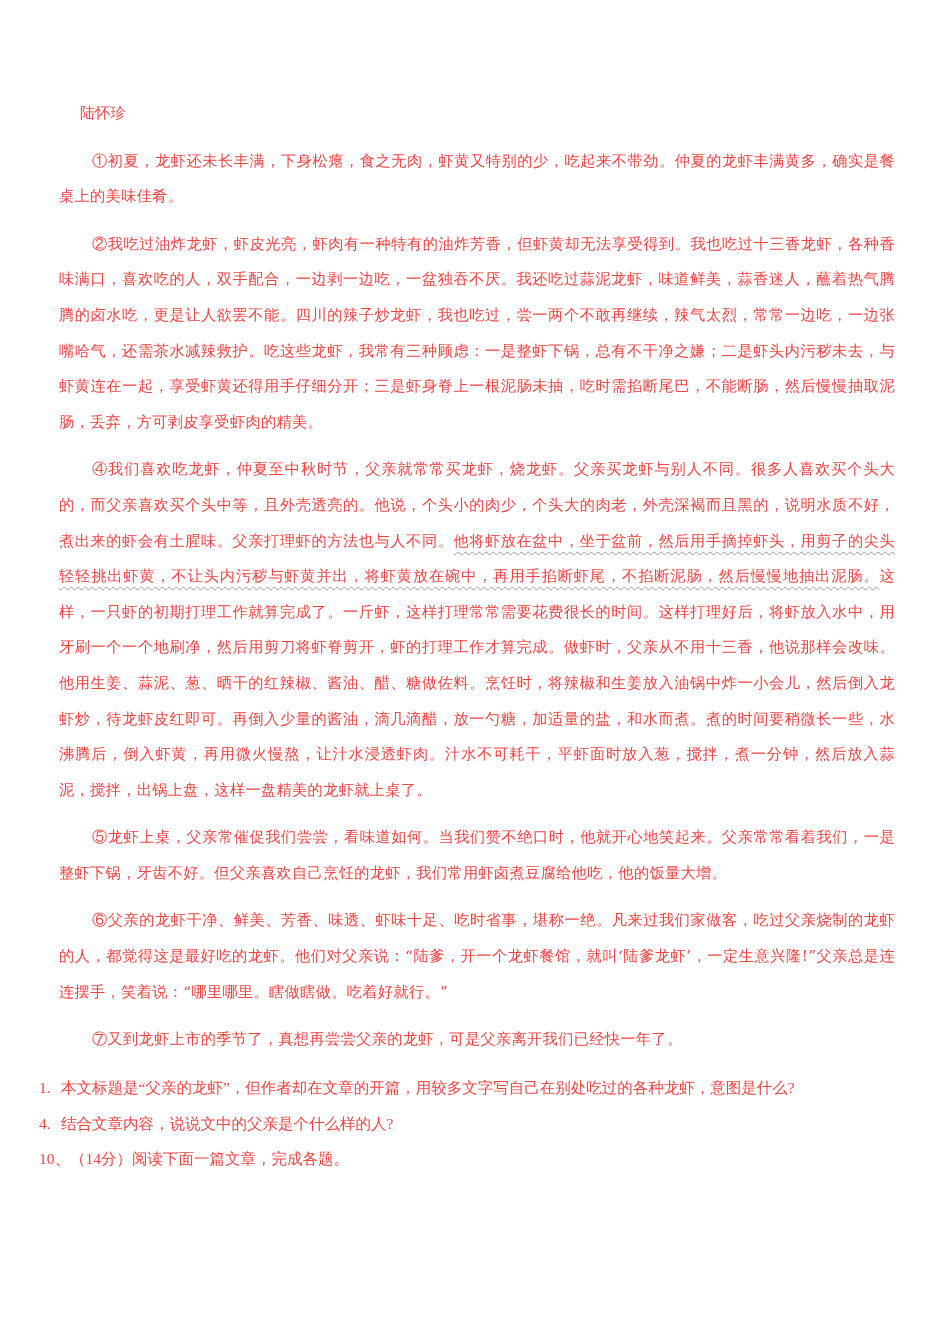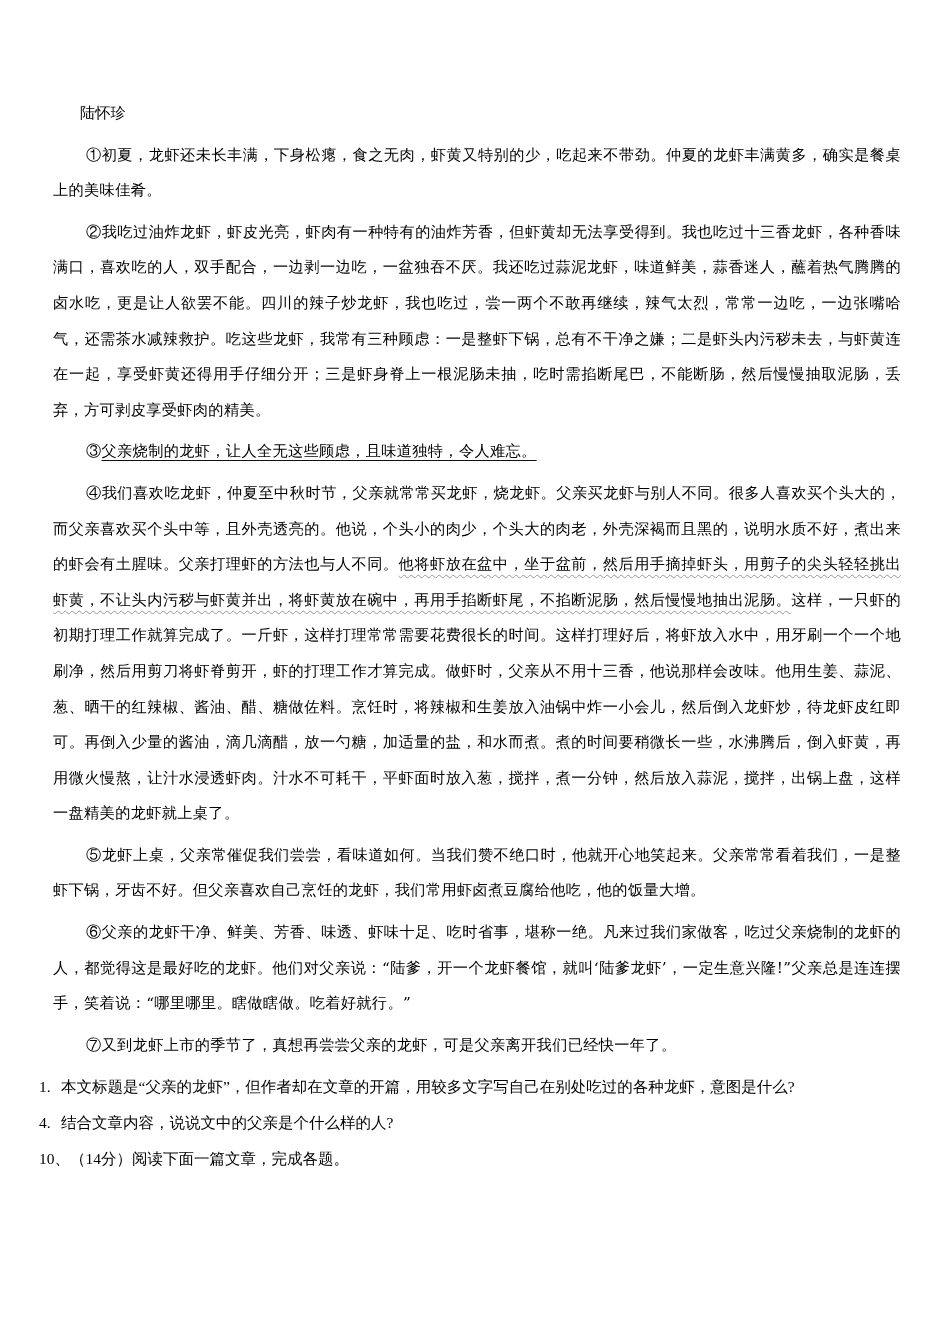--- a/index.html
+++ b/index.html
@@ -1,40 +1,39 @@
 <!DOCTYPE html>
 <html><head>
 <meta charset="utf-8">
 <style>
   html, body { margin: 0; padding: 0; background: #ffffff; }
   body { width: 950px; height: 1344px; position: relative; overflow: hidden; }
   .page {
     position: absolute; left: 47px; top: 96px; width: 860px;
     font-family: "DejaVu Serif", "Liberation Serif", serif;
-    font-size: 15.2px; color: #000000; line-height: 35.6px;
+    font-size: 15.2px; color: #ef4444; line-height: 35.6px;
   }
   .author { text-indent: 33px; margin: 0; }
-  .para { text-indent: 33px; margin: 6px; text-align: justify; text-align-last: left; letter-spacing: 0.35px; }
+  .para { text-indent: 33px; margin: 12px; text-align: justify; text-align-last: left; letter-spacing: 0.35px; }
   .ul-straight { text-decoration: underline; text-decoration-color: #111; text-underline-offset: 4px; }
   .ul-wavy { text-decoration: underline wavy #999; text-underline-offset: 5px; text-decoration-thickness: 1px; }
   .questions { margin-top: 0; font-family: "Liberation Serif", "DejaVu Serif", serif; font-size: 15.5px; }
   .q { margin: 0; padding-left: 0; position: relative; left: -8px; line-height: 35.8px; }
   .q .num { display: inline-block; min-width: 22px; }
 </style>
 </head>
 <body>
 
 <div class="page">
   <p class="author">陆怀珍</p>
 
   <p class="para"><span>①</span><span>初夏，龙虾还未长丰满，下身松瘪，食之无肉，虾黄又特别的少，吃起来不带劲。仲夏的龙虾丰满黄多，确实是餐桌上的美味佳肴。</span></p>
 
   <p class="para"><span>②</span><span>我吃过油炸龙虾，虾皮光亮，虾肉有一种特有的油炸芳香，但虾黄却无法享受得到。我也吃过十三香龙虾，各种香味满口，喜欢吃的人，双手配合，一边剥一边吃，一盆独吞不厌。我还吃过蒜泥龙虾，味道鲜美，蒜香迷人，蘸着热气腾腾的卤水吃，更是让人欲罢不能。四川的辣子炒龙虾，我也吃过，尝一两个不敢再继续，辣气太烈，常常一边吃，一边张嘴哈气，还需茶水减辣救护。吃这些龙虾，我常有三种顾虑：一是整虾下锅，总有不干净之嫌；二是虾头内污秽未去，与虾黄连在一起，享受虾黄还得用手仔细分开；三是虾身脊上一根泥肠未抽，吃时需掐断尾巴，不能断肠，然后慢慢抽取泥肠，丢弃，方可剥皮享受虾肉的精美。</span></p>
 
-  <p class="para"><span>③</span><span class="ul-straight">父亲烧制的龙虾，让人全无这些顾虑，且味道独特，令人难忘。</span></p>
 
   <p class="para"><span>④</span><span>我们喜欢吃龙虾，仲夏至中秋时节，父亲就常常买龙虾，烧龙虾。父亲买龙虾与别人不同。很多人喜欢买个头大的，而父亲喜欢买个头中等，且外壳透亮的。他说，个头小的肉少，个头大的肉老，外壳深褐而且黑的，说明水质不好，煮出来的虾会有土腥味。父亲打理虾的方法也与人不同。</span><span class="ul-wavy">他将虾放在盆中，坐于盆前，然后用手摘掉虾头，用剪子的尖头轻轻挑出虾黄，不让头内污秽与虾黄并出，将虾黄放在碗中，再用手掐断虾尾，不掐断泥肠，然后慢慢地抽出泥肠。</span><span>这样，一只虾的初期打理工作就算完成了。一斤虾，这样打理常常需要花费很长的时间。这样打理好后，将虾放入水中，用牙刷一个一个地刷净，然后用剪刀将虾脊剪开，虾的打理工作才算完成。做虾时，父亲从不用十三香，他说那样会改味。他用生姜、蒜泥、葱、晒干的红辣椒、酱油、醋、糖做佐料。烹饪时，将辣椒和生姜放入油锅中炸一小会儿，然后倒入龙虾炒，待龙虾皮红即可。再倒入少量的酱油，滴几滴醋，放一勺糖，加适量的盐，和水而煮。煮的时间要稍微长一些，水沸腾后，倒入虾黄，再用微火慢熬，让汁水浸透虾肉。汁水不可耗干，平虾面时放入葱，搅拌，煮一分钟，然后放入蒜泥，搅拌，出锅上盘，这样一盘精美的龙虾就上桌了。</span></p>
 
   <p class="para"><span>⑤</span><span>龙虾上桌，父亲常催促我们尝尝，看味道如何。当我们赞不绝口时，他就开心地笑起来。父亲常常看着我们，一是整虾下锅，牙齿不好。但父亲喜欢自己烹饪的龙虾，我们常用虾卤煮豆腐给他吃，他的饭量大增。</span></p>
 
   <p class="para"><span>⑥</span><span>父亲的龙虾干净、鲜美、芳香、味透、虾味十足、吃时省事，堪称一绝。凡来过我们家做客，吃过父亲烧制的龙虾的人，都觉得这是最好吃的龙虾。他们对父亲说：“陆爹，开一个龙虾餐馆，就叫‘陆爹龙虾’，一定生意兴隆!”父亲总是连连摆手，笑着说：“哪里哪里。瞎做瞎做。吃着好就行。”</span></p>
 
   <p class="para"><span>⑦</span><span>又到龙虾上市的季节了，真想再尝尝父亲的龙虾，可是父亲离开我们已经快一年了。</span></p>
 
   <div class="questions">

